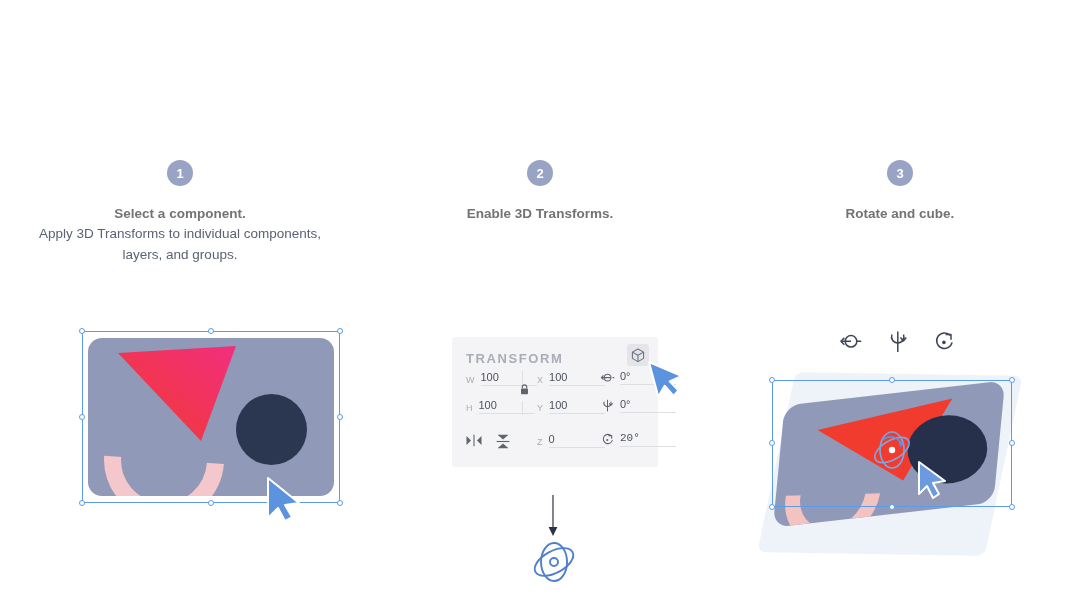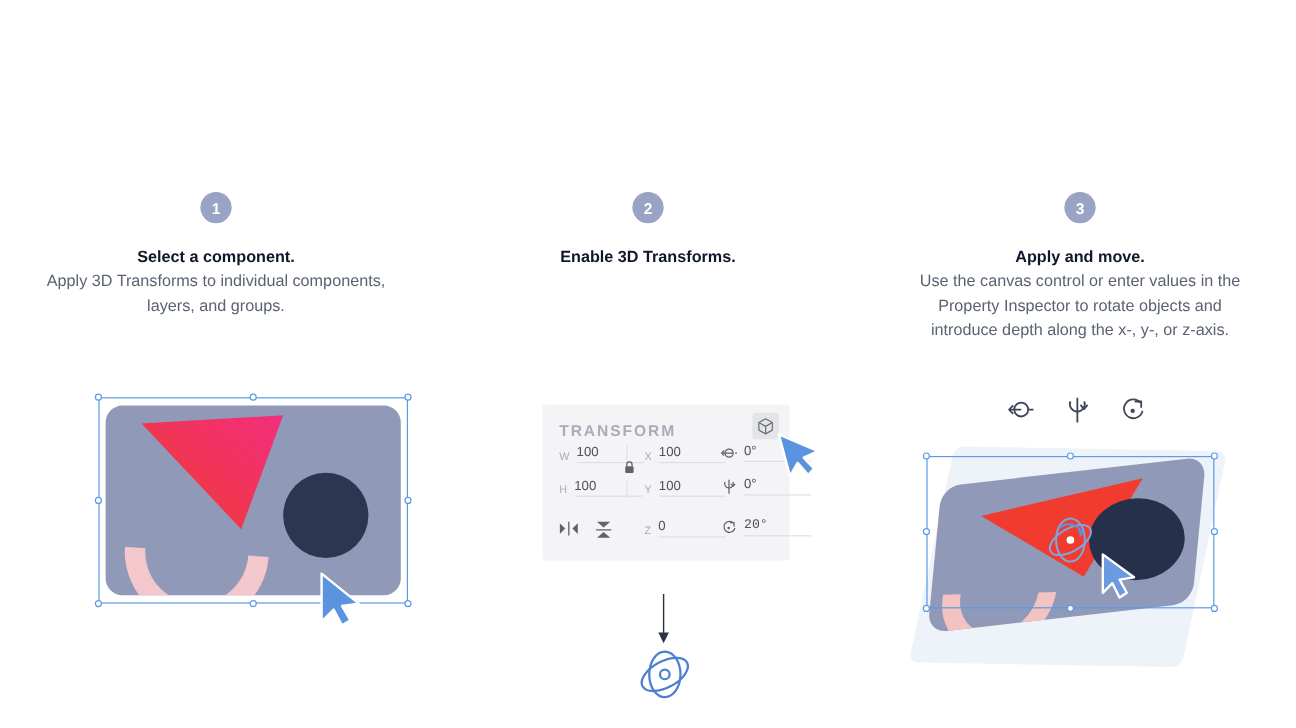--- a/index.html
+++ b/index.html
@@ -41,21 +41,21 @@
     color: #FFFFFF;
     font-size: 13px;
     font-weight: bold;
     display: flex; align-items: center; justify-content: center;
     line-height: 1;
   }
   .step-head {
     margin-top: 20px;
     font-size: 13.5px;
     font-weight: bold;
-    color: #0f172a;
+    color: #737373;
   }
   .step-body {
     margin-top: 3px;
     font-size: 13.5px;
     line-height: 20.5px;
     color: #5A6273;
     text-align: center;
     width: 300px;
   }
   .col-2 .step-body { width: 318px; }
@@ -217,22 +217,21 @@
       <div class="step-body">Apply 3D Transforms to individual components, layers, and groups.</div>
     </div>
 
     <div class="col col-2">
       <div class="step-badge">2</div>
       <div class="step-head">Enable 3D Transforms.</div>
     </div>
 
     <div class="col col-3">
       <div class="step-badge">3</div>
-      <div class="step-head">Apply and move.</div>
-      <div class="step-body">Use the canvas control or enter values in the Property Inspector to rotate objects and introduce depth along the x-, y-, or z-axis.</div>
+      <div class="step-head">Rotate and cube.</div>
     </div>
 
   </div>
 
   <div class="illus" id="art1">
 
     <div class="card1">
 
       <svg width="246" height="158" style="position:absolute;left:0;top:0;">
         <defs>

